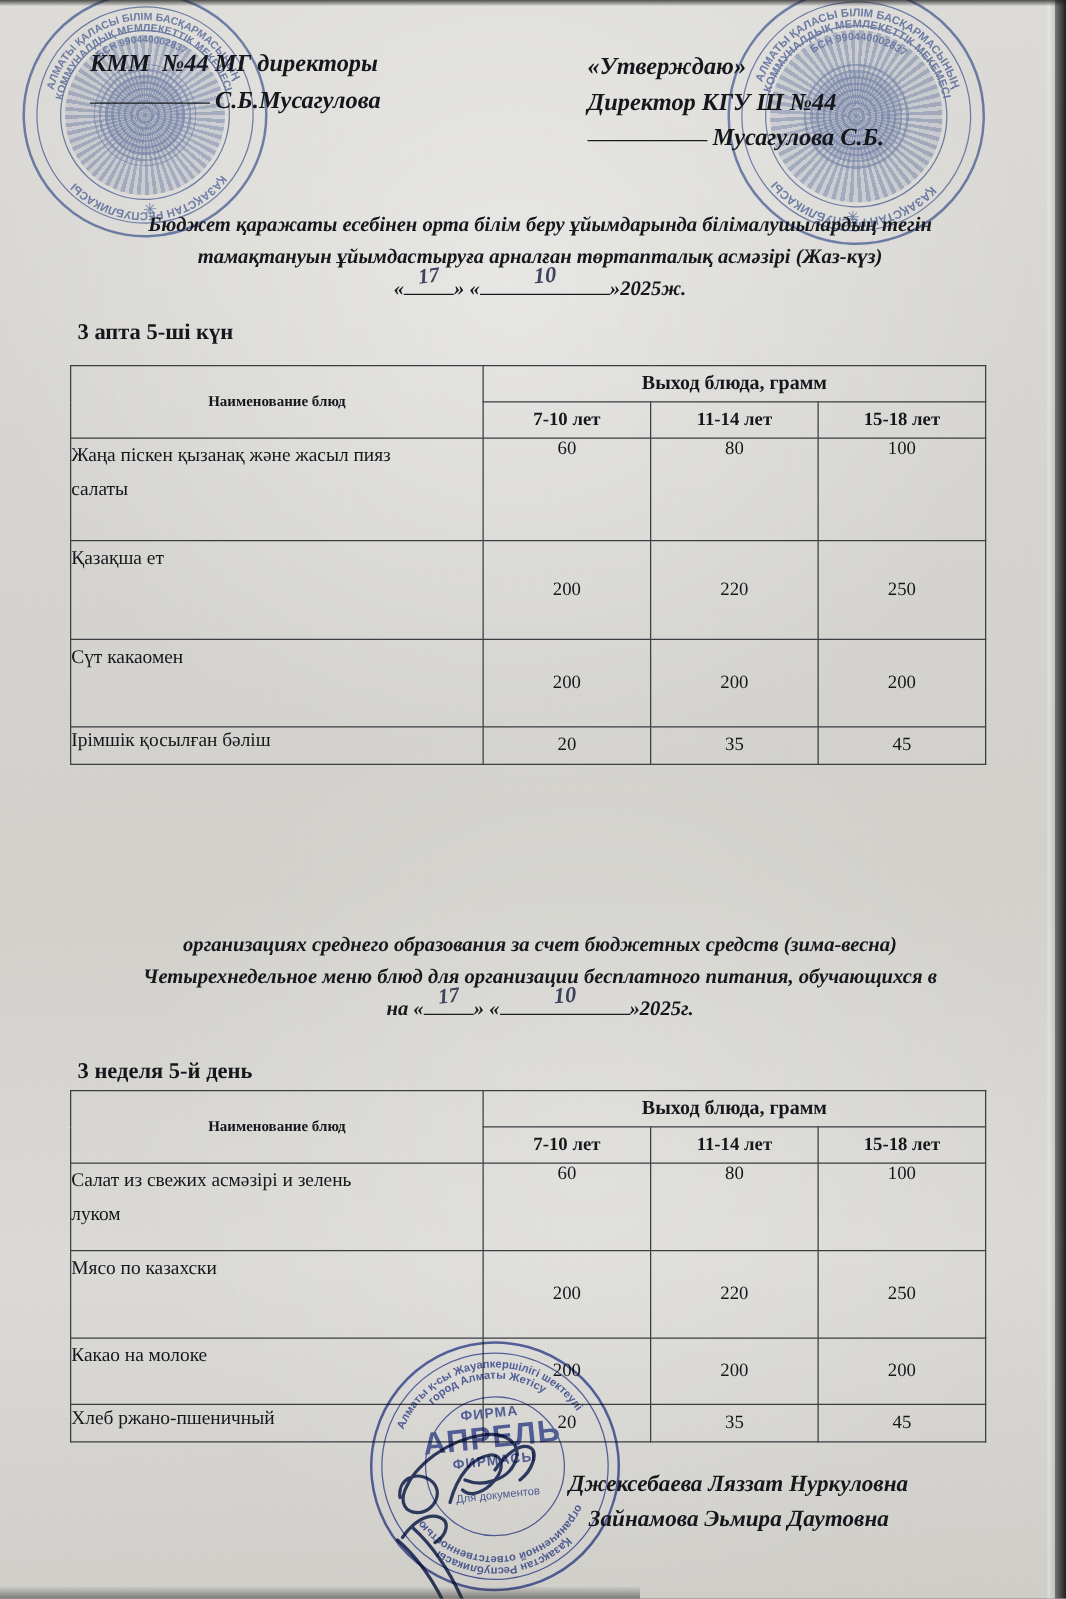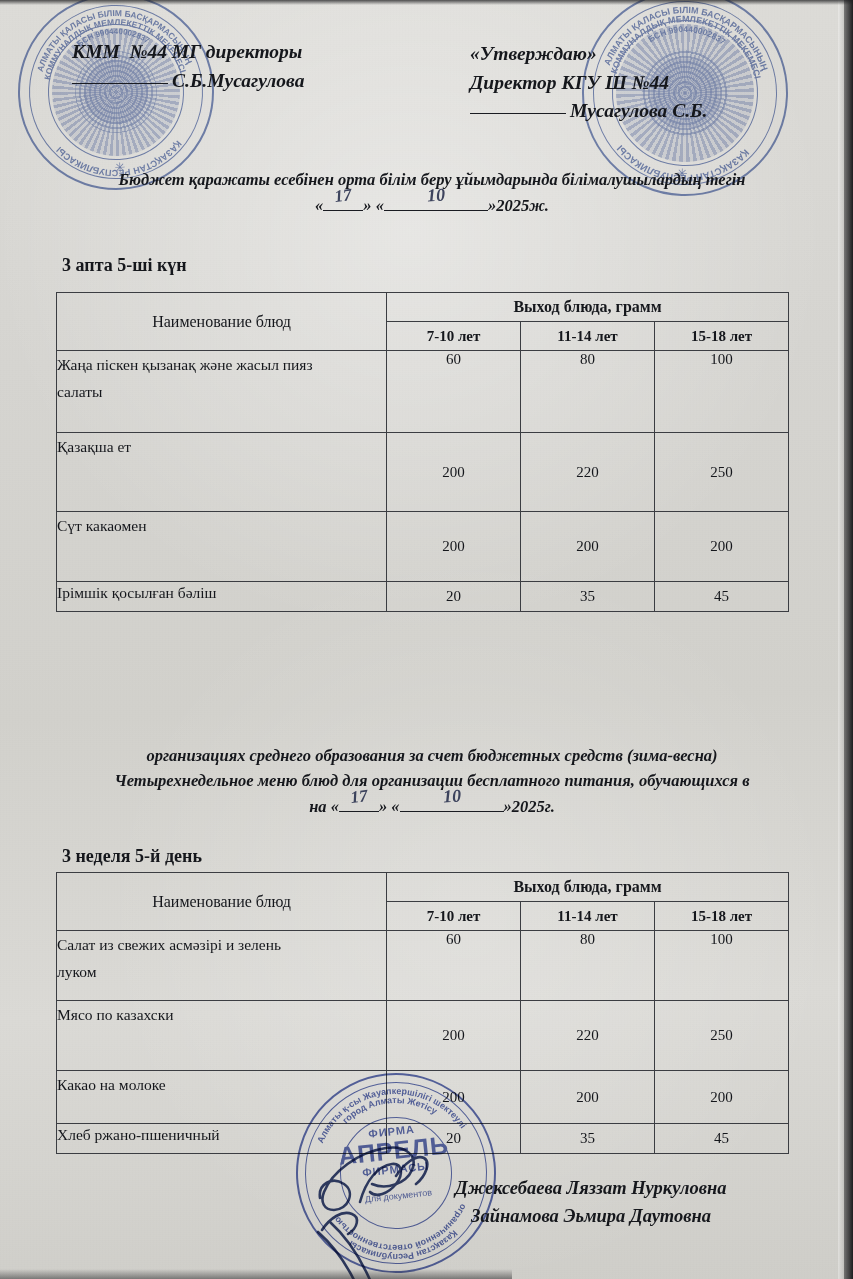--- a/index.html
+++ b/index.html
@@ -234,22 +234,22 @@
     table-layout: fixed;
   }
   table.menu.t1 { left: 56px; top: 292px; width: 732px; }
   table.menu.t2 { left: 56px; top: 872px; width: 732px; }
   table.menu td, table.menu th {
     border: 1.3px solid #3b3d42;
     padding: 0;
     background: transparent;
   }
   th.col-name {
-    font-weight: normal;
-    font-size: 16px;
+    font-weight: bold;
+    font-size: 12px;
     text-align: center;
     vertical-align: middle;
   }
   th.grp {
     font-weight: bold;
     font-size: 16px;
     text-align: center;
     height: 28px;
   }
   th.age {
@@ -352,20 +352,21 @@
   <div class="hdr-right">
     <div class="hdr-line-1">«Утверждаю»</div>
     <div class="hdr-line-2">Директор КГУ Ш №44</div>
     <div class="hdr-line-3">
       <span class="sig-rule"></span><span>Мусагулова С.Б.</span>
     </div>
   </div>
 
   <div class="doc-title kz">
     <div>Бюджет қаражаты есебінен орта білім беру ұйымдарында білімалушылардың тегін</div>
+    <div>тамақтануын ұйымдастыруға арналған төртапталық асмәзірі (Жаз-күз)</div>
     <div class="date-line">
       <span>«</span><span class="blank small"><span class="hand">17</span></span><span>» «</span><span class="blank wide"><span class="hand h2">10</span></span><span>»2025ж.</span>
     </div>
   </div>
 
   <div class="week-label kz">3 апта 5-ші күн</div>
 
   <table class="menu t1">
     <colgroup>
       <col style="width:330px">

